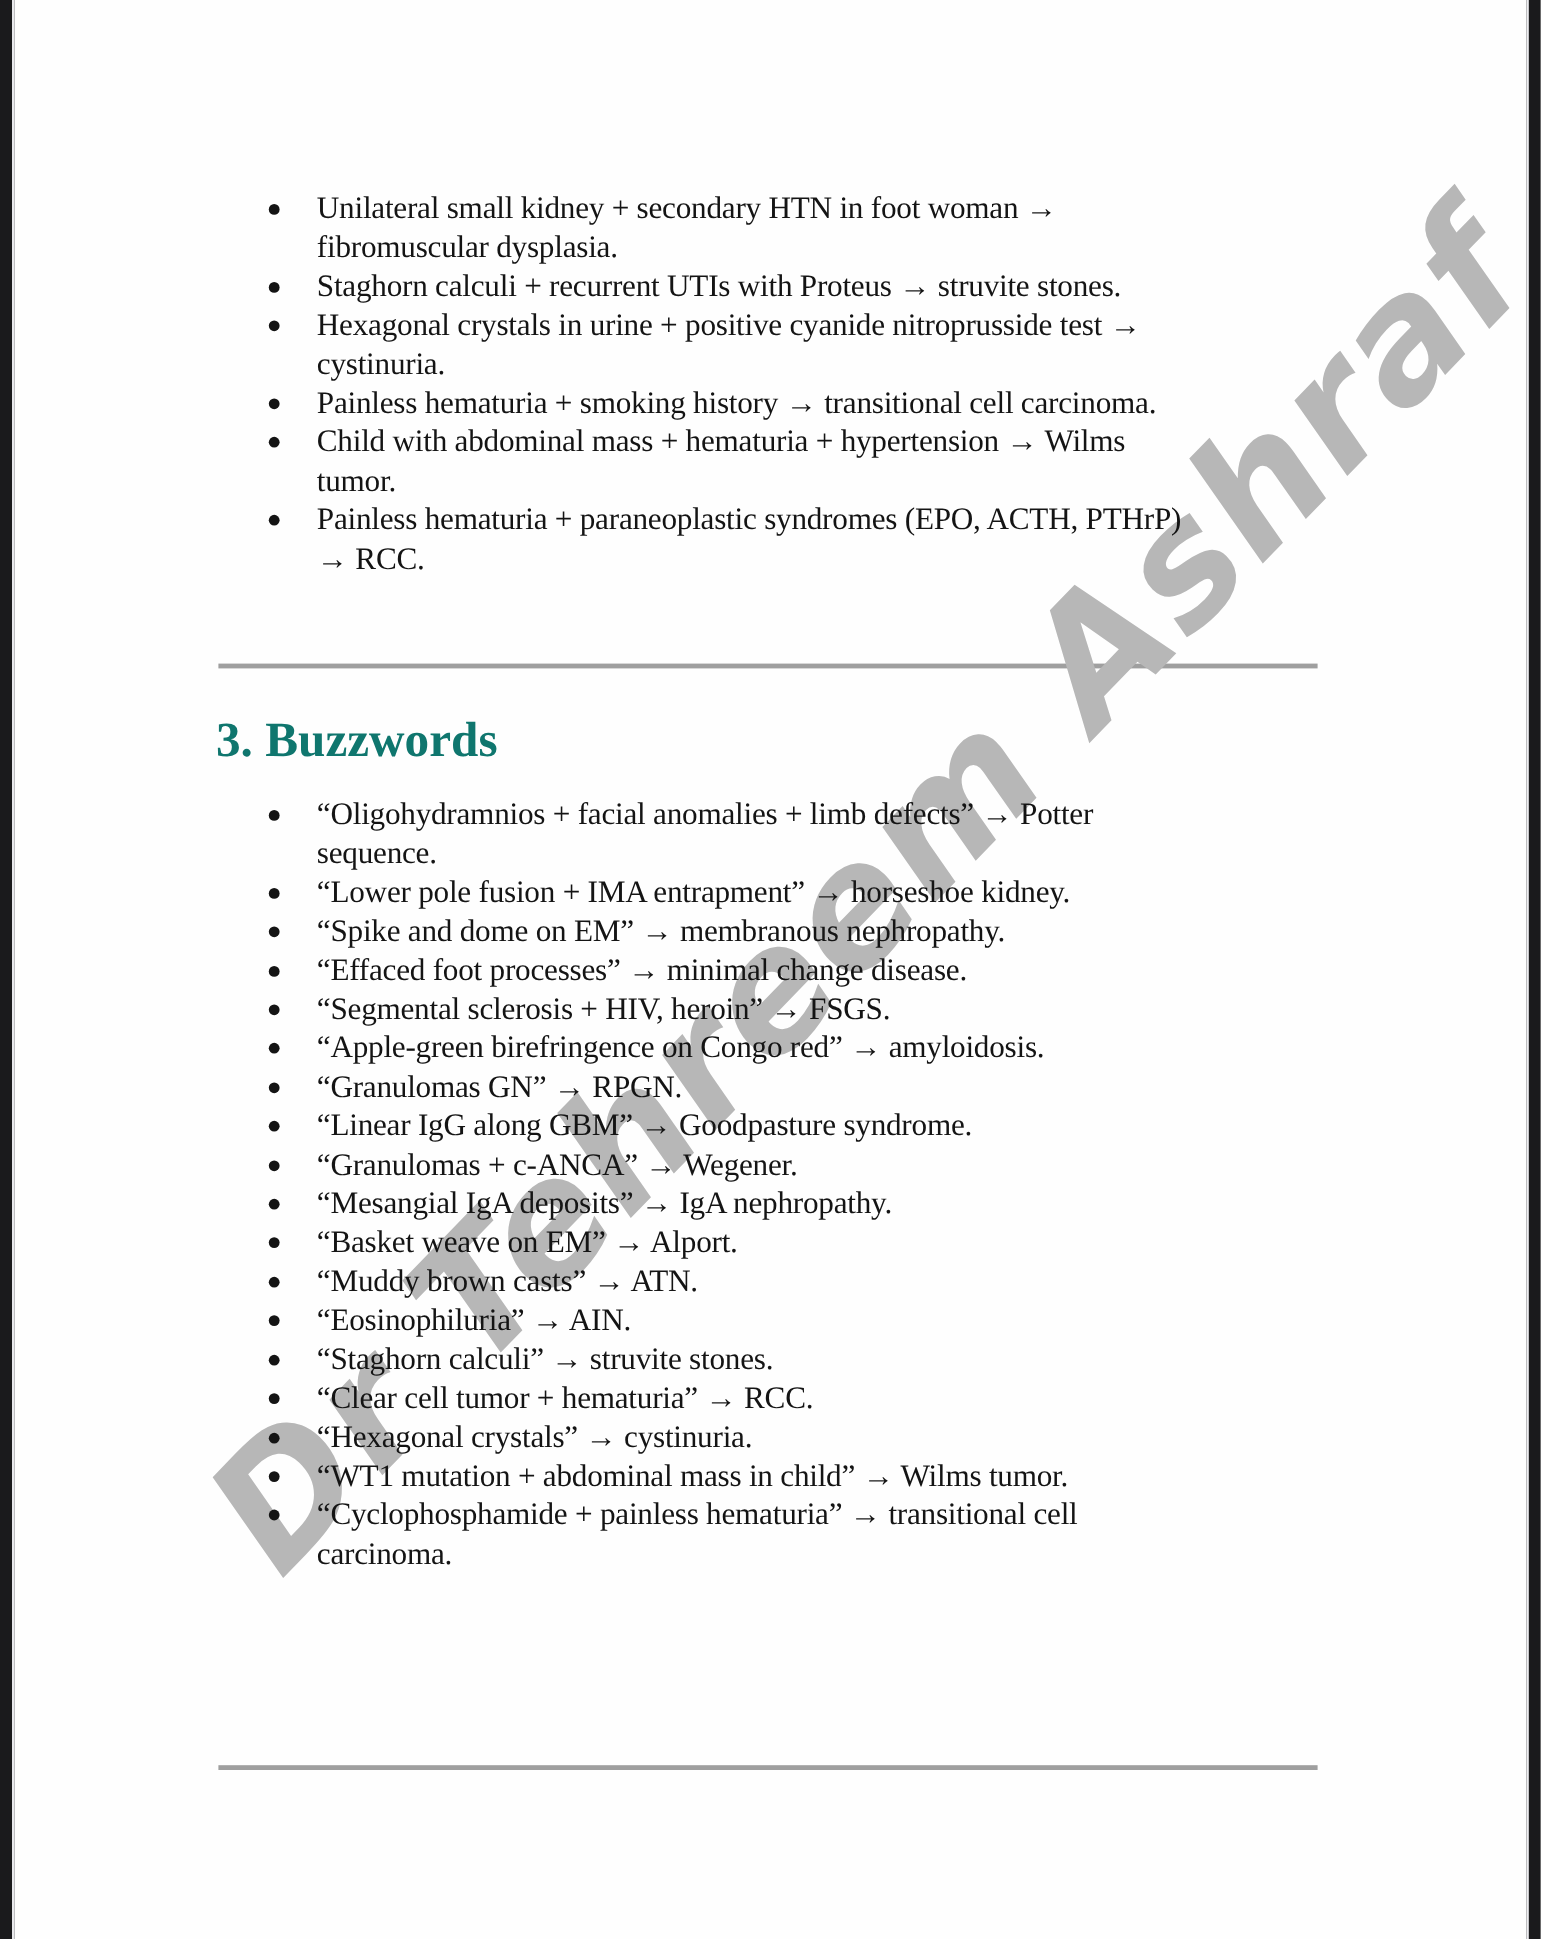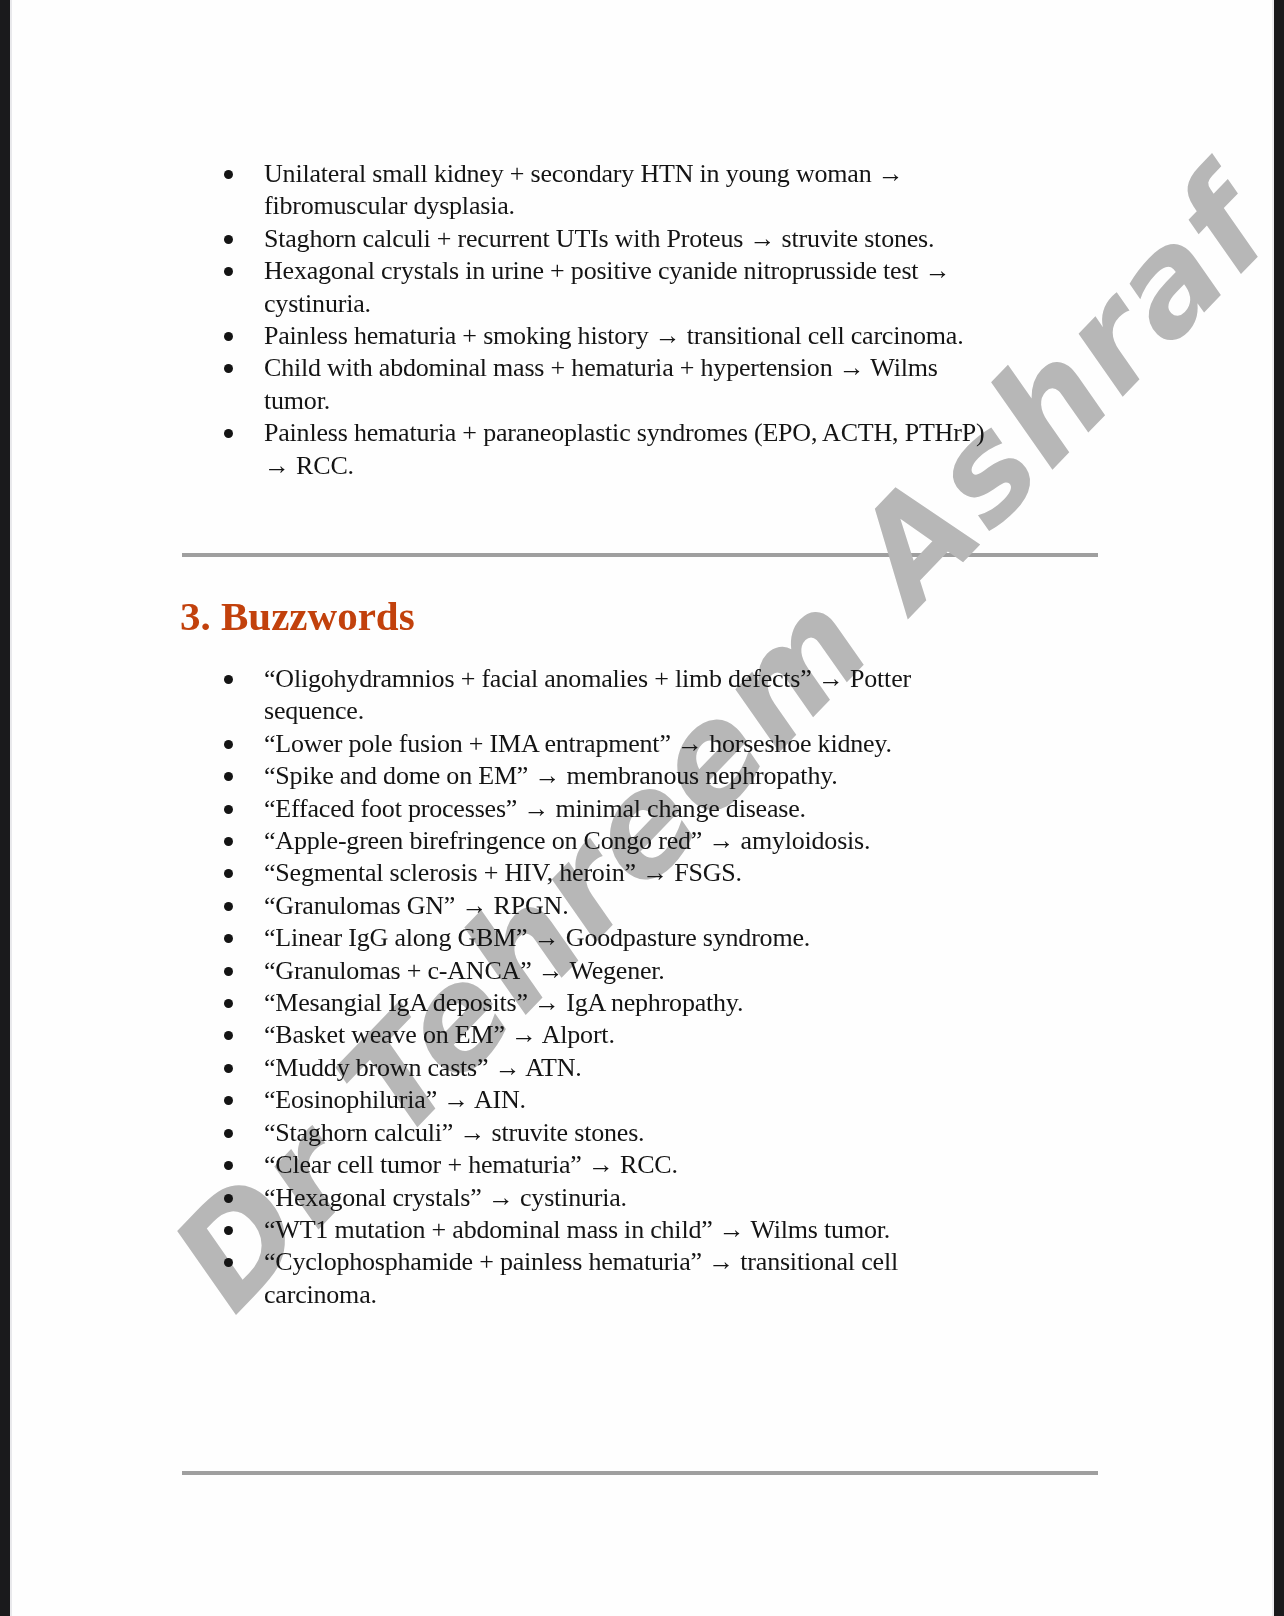--- a/index.html
+++ b/index.html
@@ -69,61 +69,61 @@
   ul.buzz  { left: 164px; top: 663px; }
   ul.buzz li .b { font-weight: normal; letter-spacing: -0.2px; }
 
   .heading {
     position: absolute;
     left: 180px; top: 592px;
     margin: 0;
     font-size: 41px;
     font-weight: bold;
     letter-spacing: 0px;
-    color: #c2410c;
+    color: #0f766e;
   }
 </style>
 </head>
 <body>
 
 <div class="page">
 
   <div class="edge-bar left"></div>
   <div class="edge-bar right"></div>
 
   <div class="divider d1"></div>
   <div class="divider d2"></div>
 
   <div class="watermark">Dr Tehreem Ashraf</div>
 
   <div class="content">
 
     <ul class="list clues">
-      <li><span class="t">Unilateral small kidney + secondary HTN in young woman →
+      <li><span class="t">Unilateral small kidney + secondary HTN in foot woman →
 fibromuscular dysplasia.</span></li>
       <li><span class="t">Staghorn calculi + recurrent UTIs with Proteus → struvite stones.</span></li>
       <li><span class="t">Hexagonal crystals in urine + positive cyanide nitroprusside test →
 cystinuria.</span></li>
       <li><span class="t">Painless hematuria + smoking history → transitional cell carcinoma.</span></li>
       <li><span class="t">Child with abdominal mass + hematuria + hypertension → Wilms
 tumor.</span></li>
       <li><span class="t">Painless hematuria + paraneoplastic syndromes (EPO, ACTH, PTHrP)
 → RCC.</span></li>
     </ul>
 
     <h2 class="heading">3. Buzzwords</h2>
 
     <ul class="list buzz">
       <li><span class="b">“Oligohydramnios + facial anomalies + limb defects”</span><span class="t"> → Potter
 sequence.</span></li>
       <li><span class="b">“Lower pole fusion + IMA entrapment”</span><span class="t"> → horseshoe kidney.</span></li>
       <li><span class="b">“Spike and dome on EM”</span><span class="t"> → membranous nephropathy.</span></li>
       <li><span class="b">“Effaced foot processes”</span><span class="t"> → minimal change disease.</span></li>
+      <li><span class="b">“Segmental sclerosis + HIV, heroin”</span><span class="t"> → FSGS.</span></li>
       <li><span class="b">“Apple-green birefringence on Congo red”</span><span class="t"> → amyloidosis.</span></li>
-      <li><span class="b">“Segmental sclerosis + HIV, heroin”</span><span class="t"> → FSGS.</span></li>
       <li><span class="b">“Granulomas GN”</span><span class="t"> → RPGN.</span></li>
       <li><span class="b">“Linear IgG along GBM”</span><span class="t"> → Goodpasture syndrome.</span></li>
       <li><span class="b">“Granulomas + c-ANCA”</span><span class="t"> → Wegener.</span></li>
       <li><span class="b">“Mesangial IgA deposits”</span><span class="t"> → IgA nephropathy.</span></li>
       <li><span class="b">“Basket weave on EM”</span><span class="t"> → Alport.</span></li>
       <li><span class="b">“Muddy brown casts”</span><span class="t"> → ATN.</span></li>
       <li><span class="b">“Eosinophiluria”</span><span class="t"> → AIN.</span></li>
       <li><span class="b">“Staghorn calculi”</span><span class="t"> → struvite stones.</span></li>
       <li><span class="b">“Clear cell tumor + hematuria”</span><span class="t"> → RCC.</span></li>
       <li><span class="b">“Hexagonal crystals”</span><span class="t"> → cystinuria.</span></li>

